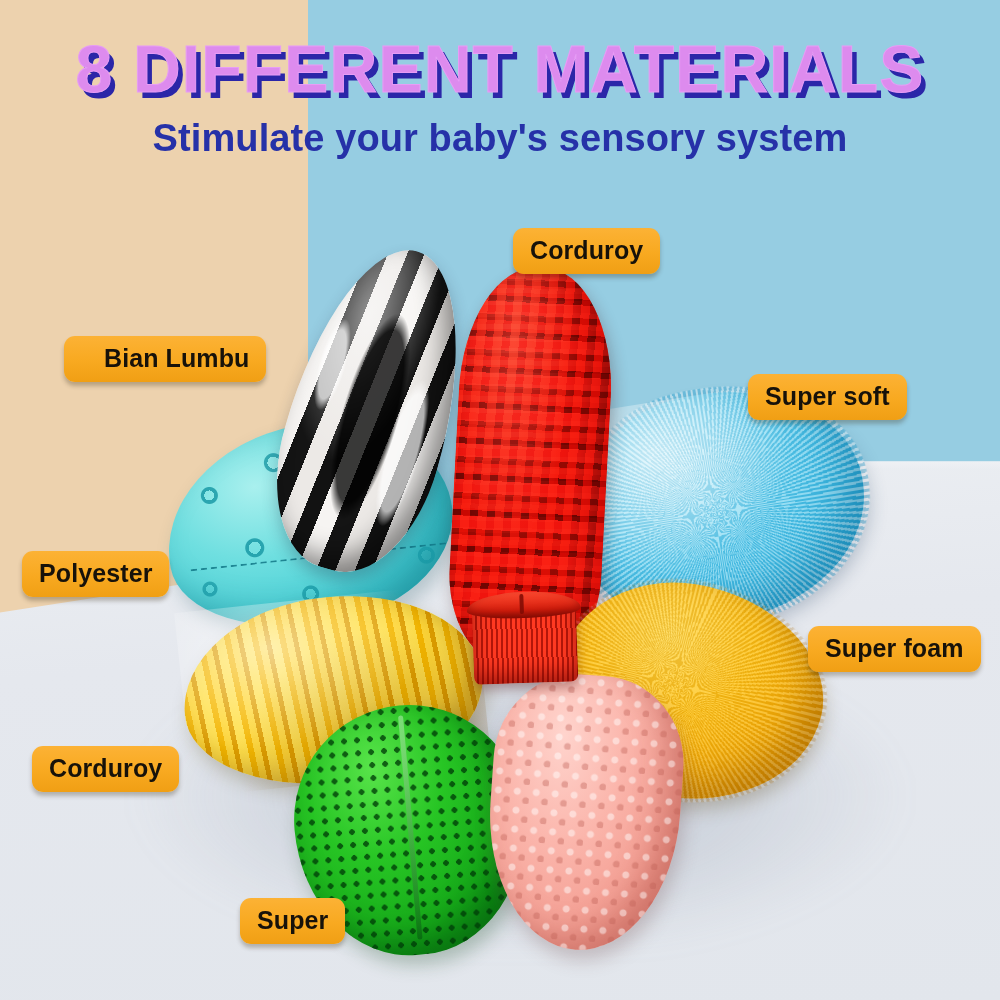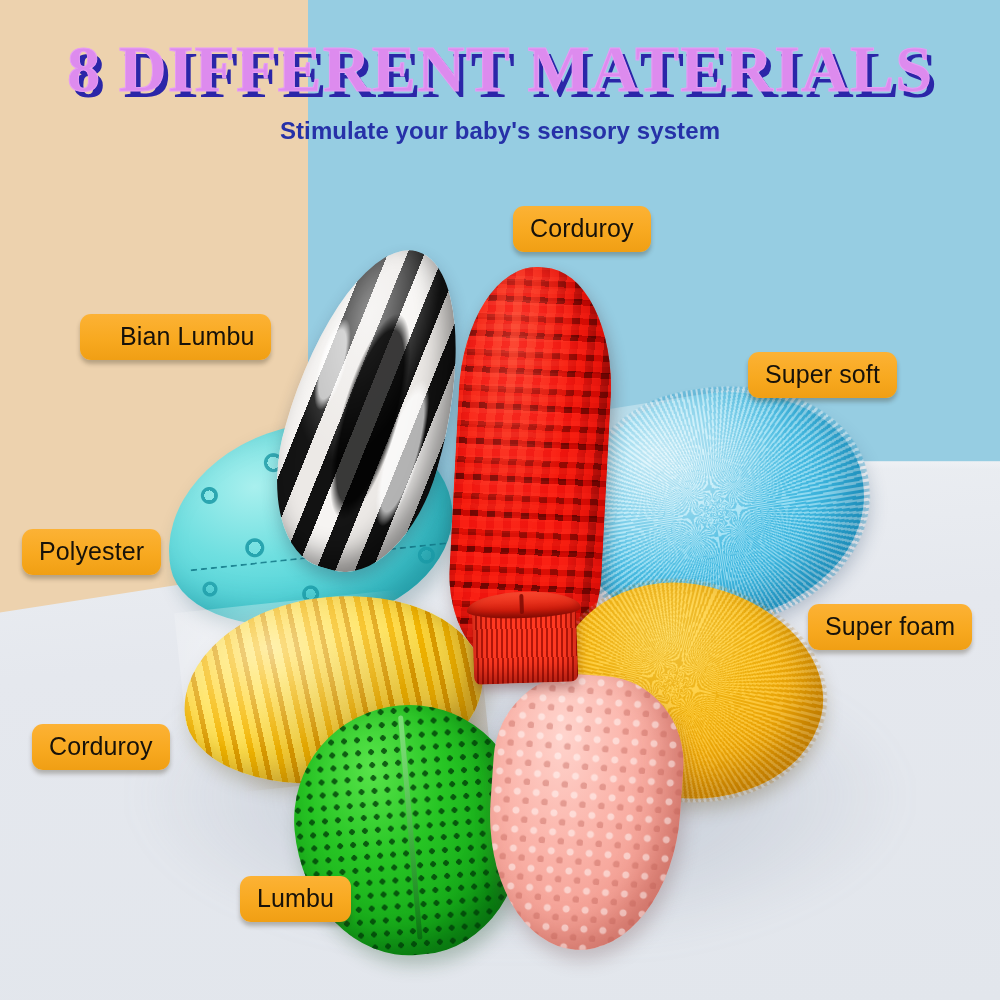--- a/index.html
+++ b/index.html
@@ -28,41 +28,42 @@
   }
   .table-shadow{
     position:absolute;left:140px;top:640px;width:760px;height:300px;
     background:radial-gradient(ellipse at 50% 52%,rgba(120,134,156,.30) 0%,rgba(120,134,156,.16) 42%,rgba(120,134,156,0) 72%);
     filter:blur(16px);
   }
 
   
   .title{
     position:absolute;left:0;top:31px;width:1000px;text-align:center;
-    font-family:Liberation Serif, serif;
+    font-family:Liberation Sans, sans-serif;
     font-size:66px;font-weight:700;letter-spacing:1.2px;
     color:#dd8bee;
     text-shadow:5px 6px 0 #2b26a8;
     -webkit-text-stroke:1px #e79cf5;
     white-space:nowrap;
   }
   .subtitle{
     position:absolute;left:0;top:117px;width:1000px;text-align:center;
-    font-size:24px;font-weight:700;color:#2631a8;letter-spacing:.1px;white-space:nowrap;
+    font-size:38px;font-weight:700;color:#2631a8;letter-spacing:.1px;white-space:nowrap;
   }
 
   
   .pill{
     position:absolute;
     background:linear-gradient(180deg,#fcb235 0%,#f8a920 55%,#f09f14 100%);
     color:#17120a;border-radius:11px;
-    font-size:25px;font-weight:400;letter-spacing:.1px;
+    font-size:25px;font-weight:700;letter-spacing:.1px;
     padding:9px 17px 11px;white-space:nowrap;
     box-shadow:0 4px 4px rgba(60,50,30,.30);
     line-height:1.05;
+    margin-top:22px;
   }
 
   
   #toy{position:absolute;left:155px;top:245px;width:700px;height:680px;}
   .petal{position:absolute;}
   .petal .body{position:absolute;inset:0;border-radius:50%/50%;}
   .sheen{position:absolute;inset:0;border-radius:inherit;pointer-events:none;}
 
   
   #p-zebra{left:138px;top:0px;width:158px;height:330px;transform:rotate(16deg);}
@@ -280,20 +281,20 @@
     </div>
 
     <div id="hub">
       <div class="cap"></div>
         <div class="lip"></div>
         <div class="notch"></div>
     </div>
   </div>
 
   <div class="pill" style="left:513px;top:206px;">Corduroy</div>
-  <div class="pill" style="left:80px;top:314px;padding-left:40px;">Bian Lumbu</div>
+  <div class="pill" style="left:64px;top:314px;padding-left:40px;">Bian Lumbu</div>
   <div class="pill" style="left:748px;top:352px;">Super soft</div>
   <div class="pill" style="left:22px;top:529px;">Polyester</div>
   <div class="pill" style="left:808px;top:604px;">Super foam</div>
   <div class="pill" style="left:32px;top:724px;">Corduroy</div>
-  <div class="pill" style="left:240px;top:876px;">Lumbu</div>
+  <div class="pill" style="left:240px;top:876px;">Super</div>
 
 </div>
 
 </body></html>

